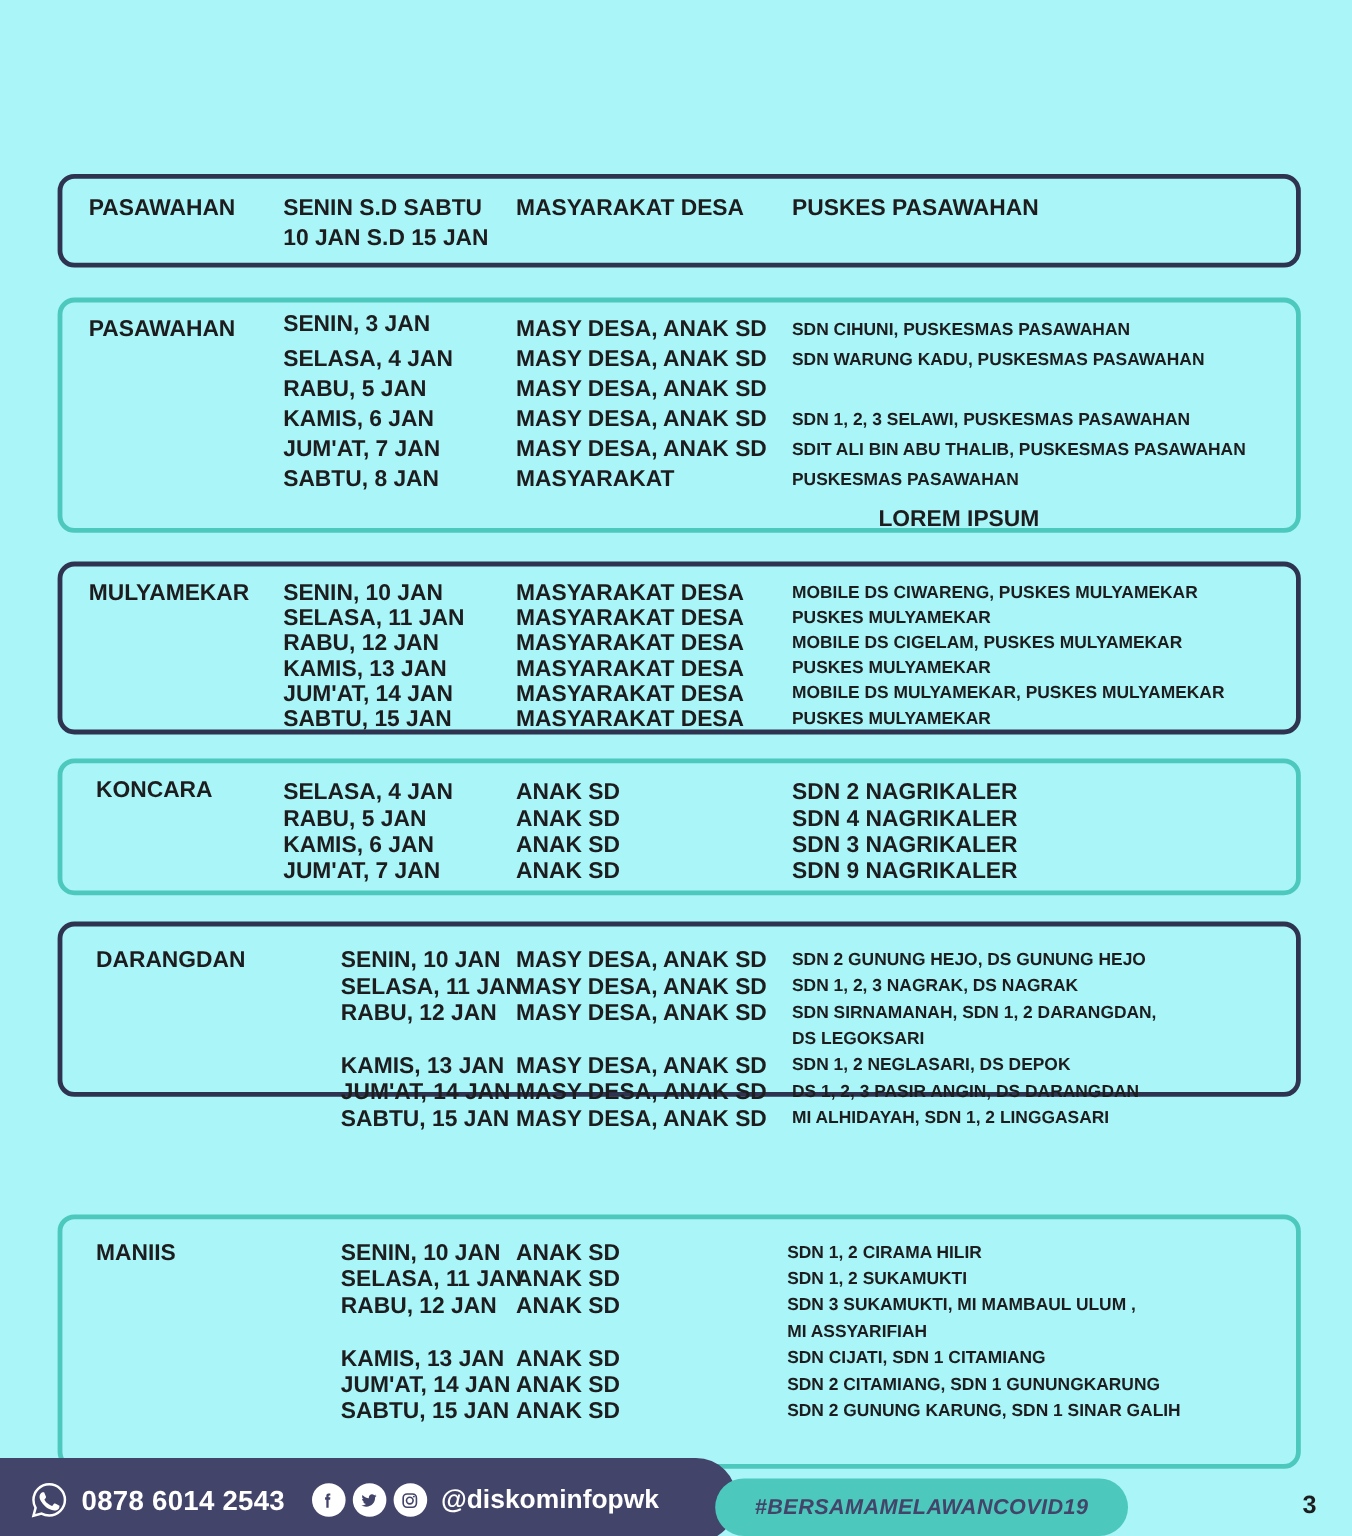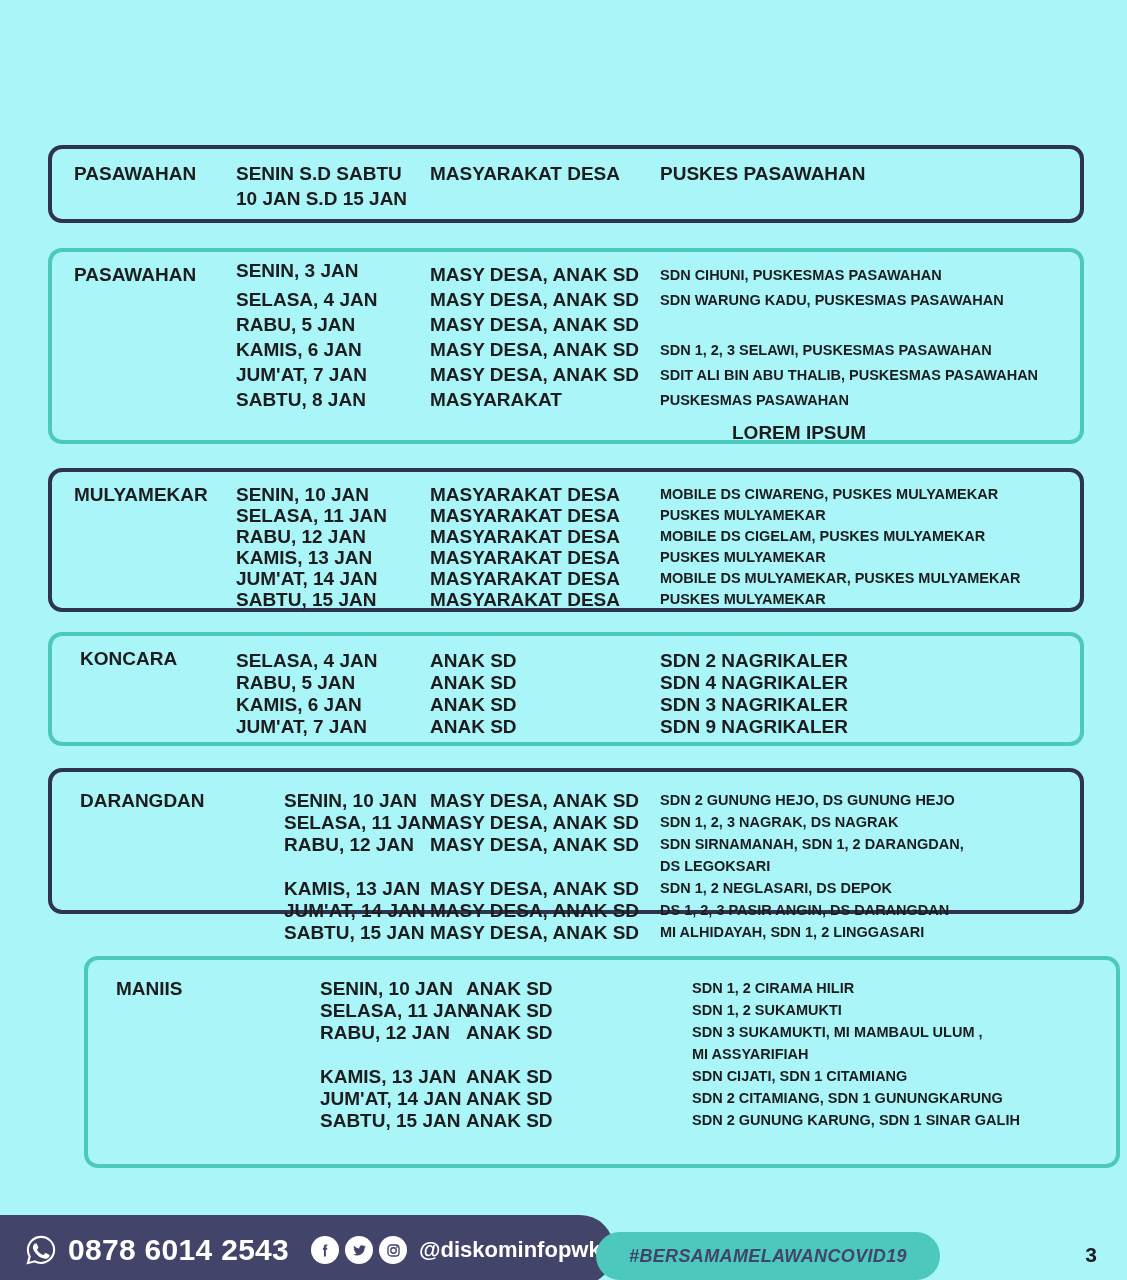--- a/index.html
+++ b/index.html
@@ -76,21 +76,21 @@
     height: 70px;
     background: #434469;
     border-radius: 0 34px 34px 0;
     display: flex;
     align-items: center;
     padding-left: 66px;
   }
   .wa-icon { width: 30px; height: 30px; flex: 0 0 auto; }
   .phone-num {
     color: #ffffff;
-    font-size: 30px;
+    font-size: 23px;
     font-weight: bold;
     margin-left: 12px;
     letter-spacing: 0.01em;
     white-space: nowrap;
   }
   .social-icons {
     display: flex;
     align-items: center;
     gap: 6px;
     margin-left: 22px;
@@ -244,21 +244,21 @@
 
     <span class="line small" style="left:608px; top:20px;">SDN 2 GUNUNG HEJO, DS GUNUNG HEJO</span>
     <span class="line small" style="left:608px; top:42px;">SDN 1, 2, 3 NAGRAK, DS NAGRAK</span>
     <span class="line small" style="left:608px; top:64px;">SDN SIRNAMANAH, SDN 1, 2 DARANGDAN,</span>
     <span class="line small" style="left:608px; top:86px;">DS LEGOKSARI</span>
     <span class="line small" style="left:608px; top:108px;">SDN 1, 2 NEGLASARI, DS DEPOK</span>
     <span class="line small" style="left:608px; top:130px;">DS 1, 2, 3 PASIR ANGIN, DS DARANGDAN</span>
     <span class="line small" style="left:608px; top:152px;">MI ALHIDAYAH, SDN 1, 2 LINGGASARI</span>
   </div>
 
-  <div class="card teal" style="top:956px; height:212px;margin-left:36px;">
+  <div class="card teal" style="top:1012px; height:212px;">
     <span class="line big" style="left:28px; top:18px;">MANIIS</span>
 
     <span class="line big" style="left:232px; top:18px;">SENIN, 10 JAN</span>
     <span class="line big" style="left:232px; top:40px;">SELASA, 11 JAN</span>
     <span class="line big" style="left:232px; top:62px;">RABU, 12 JAN</span>
     <span class="line big" style="left:232px; top:106px;">KAMIS, 13 JAN</span>
     <span class="line big" style="left:232px; top:128px;">JUM'AT, 14 JAN</span>
     <span class="line big" style="left:232px; top:150px;">SABTU, 15 JAN</span>
 
     <span class="line big" style="left:378px; top:18px;">ANAK SD</span>

